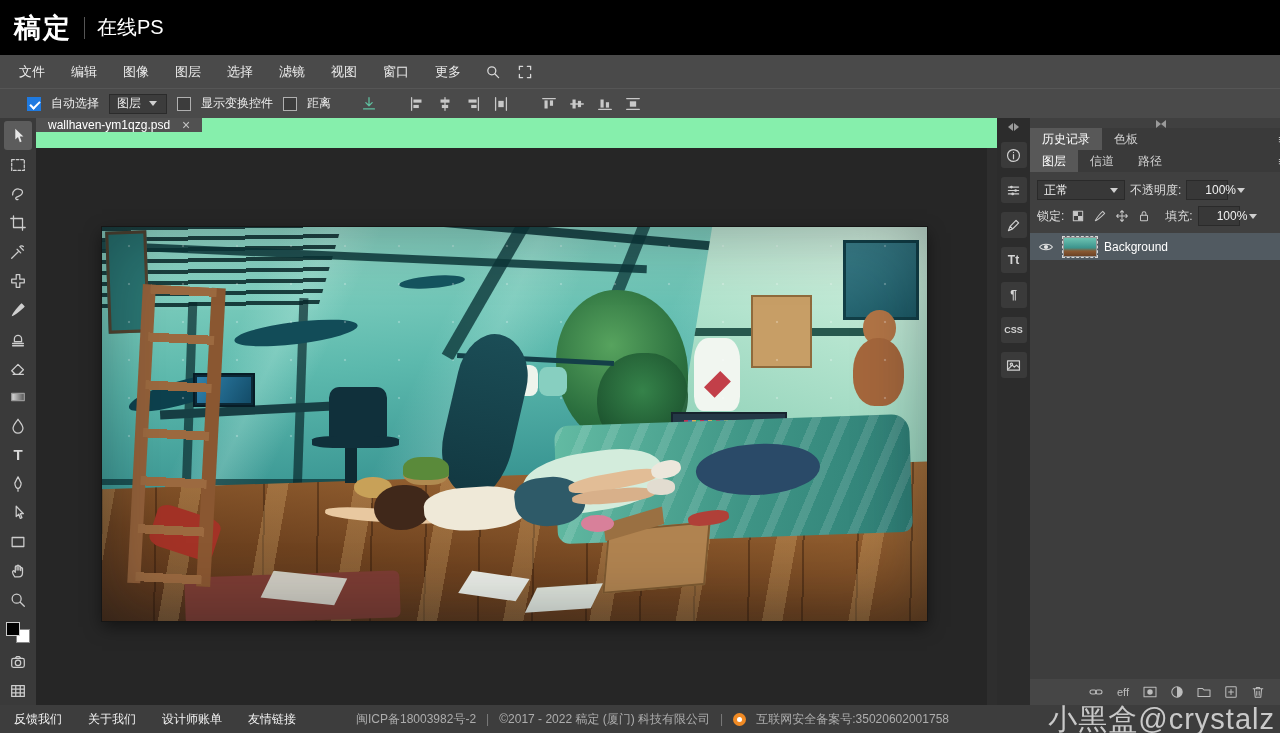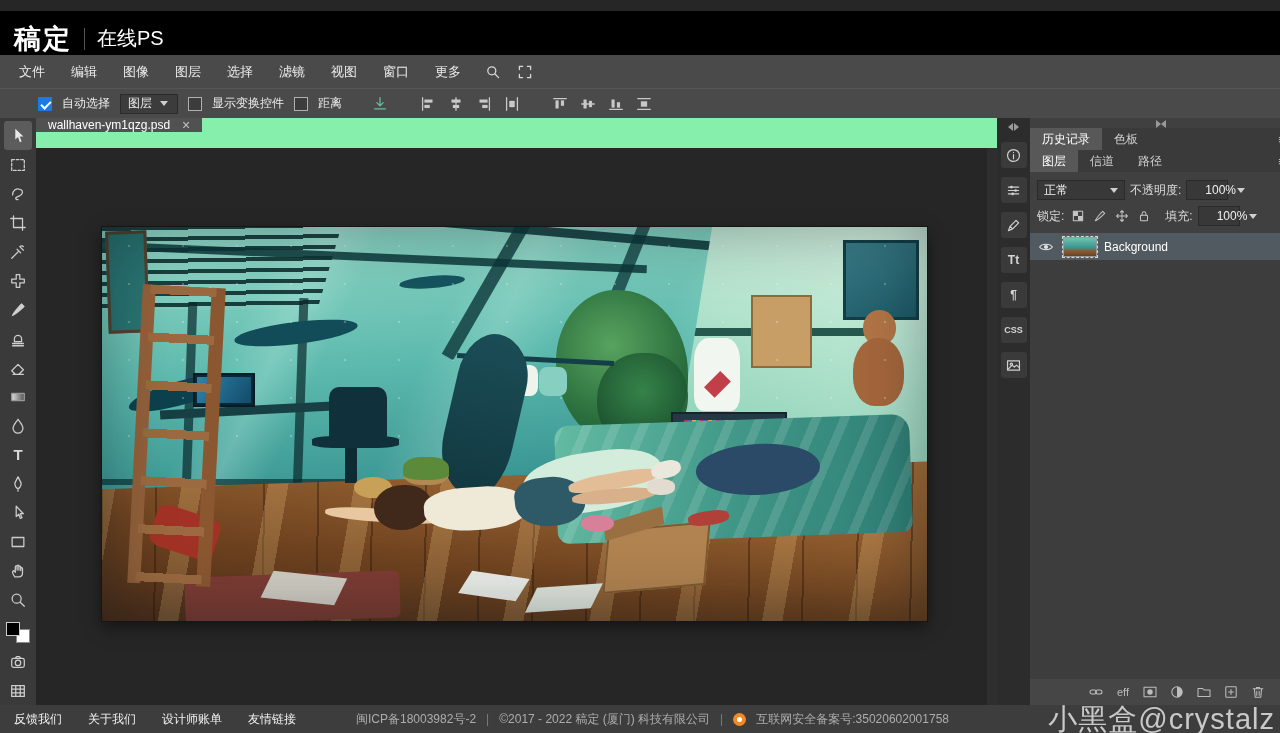--- a/index.html
+++ b/index.html
@@ -1,28 +1,28 @@
 <!DOCTYPE html>
 <html><head>
 <meta charset="utf-8">
 <style>
 *{margin:0;padding:0;box-sizing:border-box}
 html,body{width:1280px;height:733px;overflow:hidden;background:#262626;font-family:"Liberation Sans","DejaVu Sans",sans-serif}
 
-.header{position:absolute;top:11px;left:0;right:0;height:55px;background:#000;display:flex;align-items:center;padding-left:14px;gap:12px;z-index:6}
+.header{position:absolute;top:0;left:0;right:0;height:55px;background:#000;display:flex;align-items:center;padding-left:14px;gap:12px;z-index:6}
 .logo{color:#fff;font-size:27px;font-weight:bold;letter-spacing:2px}
 .hdr-div{width:1px;height:22px;background:#555}
 .product{color:#fff;font-size:20px}
 
 .menubar{position:absolute;top:55px;left:0;right:0;height:33px;background:#4a4a4a;display:flex;align-items:center;padding-left:6px;color:#ececec;font-size:13px;z-index:6}
 .menu-item{padding:8px 13px;height:100%;display:flex;align-items:center;cursor:pointer}
 .mb-icon{width:26px;height:22px;display:flex;align-items:center;justify-content:center;margin-left:6px}
 .mb-icon svg{width:16px;height:16px;stroke:#d8d8d8;fill:none;stroke-width:1.6;stroke-linecap:round}
 
-.optionsbar{position:absolute;top:88px;left:0;right:0;height:30px;background:#4a4a4a;border-top:1px solid #565656;display:flex;align-items:center;gap:10px;padding-left:38px;color:#ececec;font-size:12px;z-index:6}
+.optionsbar{position:absolute;top:88px;left:0;right:0;height:30px;background:#4a4a4a;border-top:1px solid #565656;display:flex;align-items:center;gap:10px;padding-left:27px;color:#ececec;font-size:12px;z-index:6}
 .cb{width:14px;height:14px;border:1px solid #b0b0b0;background:#3c3c3c;position:relative;flex:0 0 auto}
 .cb.checked{background:#1f7ae0;border-color:#1f7ae0}
 .cb.checked::after{content:"";position:absolute;left:4px;top:1px;width:4px;height:8px;border:solid #fff;border-width:0 2px 2px 0;transform:rotate(45deg)}
 .opt-select{height:20px;min-width:58px;background:#3c3c3c;border:1px solid #2b2b2b;display:flex;align-items:center;gap:8px;padding:0 7px;cursor:pointer}
 .chev{width:0;height:0;border-left:4px solid transparent;border-right:4px solid transparent;border-top:5px solid #cfcfcf}
 .opt-ico{width:24px;height:24px;display:flex;align-items:center;justify-content:center}
 .opt-ico svg{width:18px;height:18px;stroke:#c8c8c8;fill:none;stroke-width:1.4;stroke-linecap:round;stroke-linejoin:round}
 .opt-ico.dl svg{stroke:#5fc0a0}
 .grp{display:flex;gap:4px;margin-left:14px}
 

